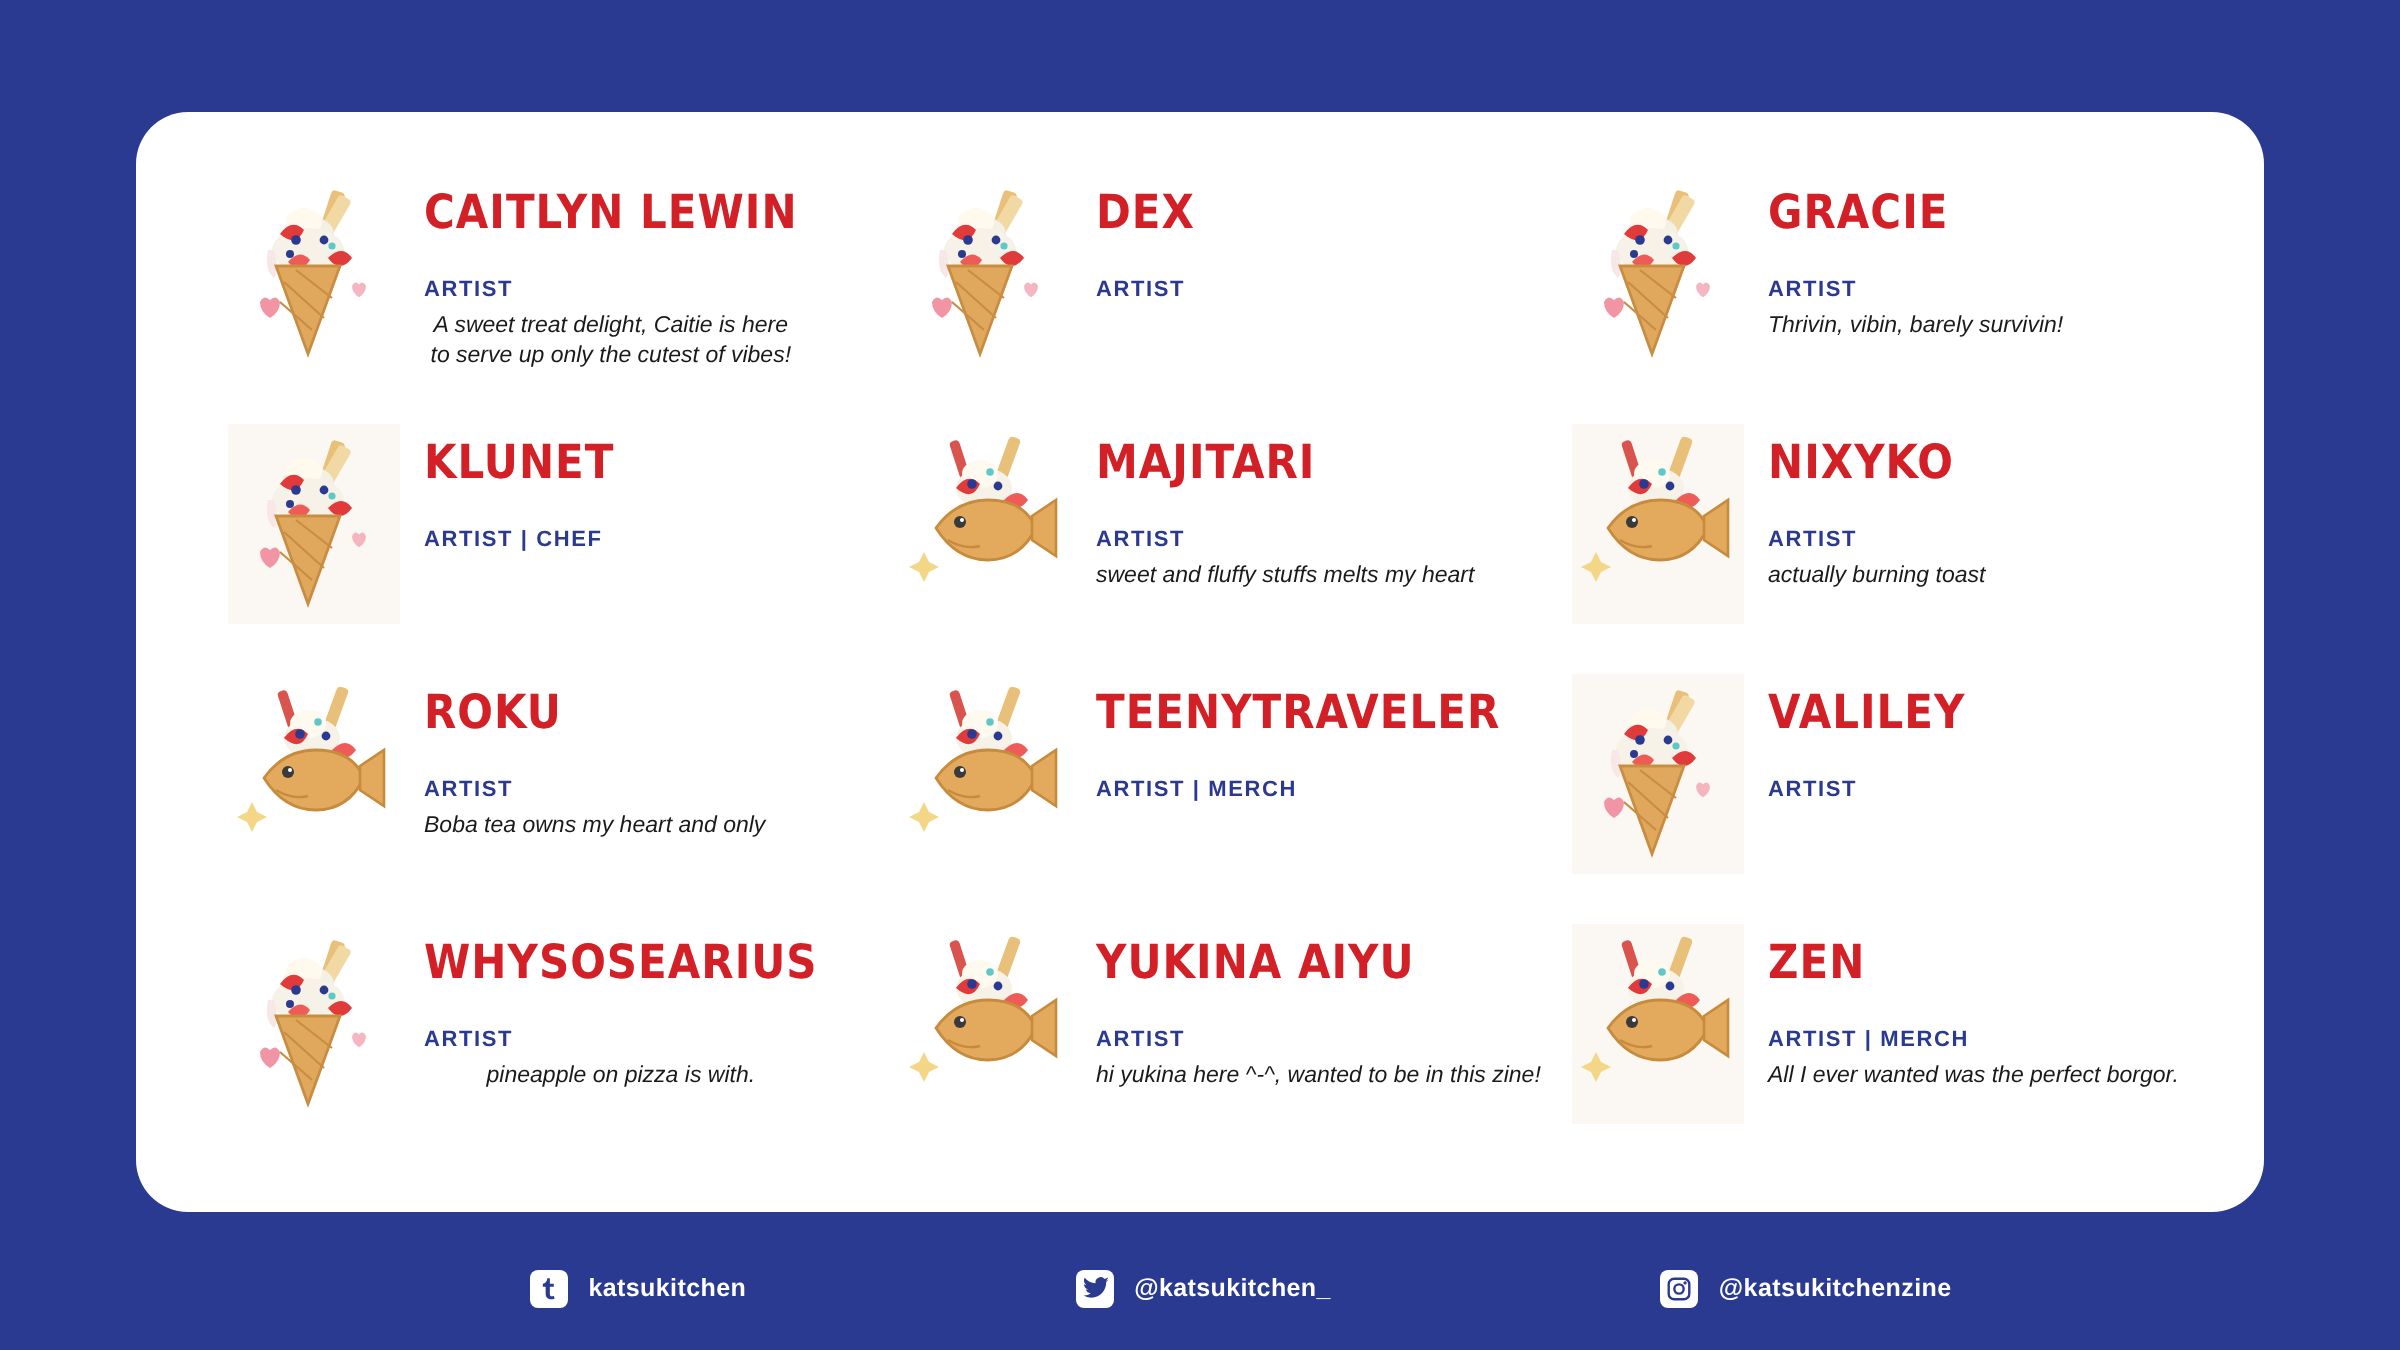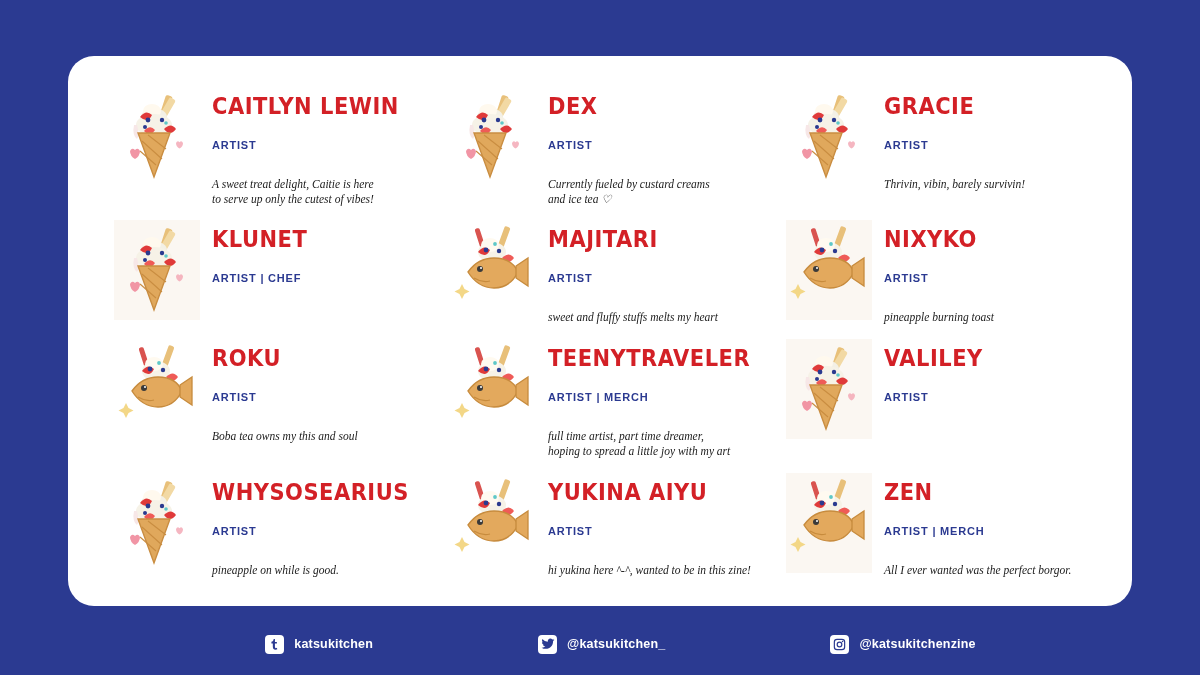--- a/index.html
+++ b/index.html
@@ -77,27 +77,28 @@
     margin-top: 24px;
     font-family: "Liberation Sans", sans-serif;
     font-weight: bold;
     font-size: 11px;
     letter-spacing: 0.8px;
     color: #2b3a91;
     line-height: 1;
   }
 
   .blurb {
-    margin-top: 26px;
-    font-family: Liberation Serif, serif;
+    margin-top: 5px;
+    font-family: Liberation Sans, sans-serif;
     font-style: italic;
     font-size: 11.5px;
     line-height: 1.28;
     color: #1a1a1a;
     white-space: pre-line;
+    text-align: center;
   }
 
   
   .footer {
     position: absolute;
     left: 0; top: 620px;
     width: 1200px;
     height: 48px;
     display: flex;
     align-items: center;
@@ -199,22 +200,20 @@
       <circle cx="48" cy="34" r="1.8" fill="#5ec8c8"></circle>
 
       <path d="M12 62 q2 -4 5 -1 q3 -3 5 1 q0 5 -5 8 q-5 -3 -5 -8z" fill="#f08a9b" opacity="0.9"></path>
       <path d="M58 54 q1.5 -3 3.5 -0.8 q2 -2.2 3.5 0.8 q0 3.6 -3.5 5.6 q-3.5 -2 -3.5 -5.6z" fill="#f3a9b6" opacity="0.85"></path>
     </g>
   </svg>
           </div>
           <div class="info">
             <div class="name">DEX</div>
             <div class="role">ARTIST</div>
-            <div class="blurb">Currently fueled by custard creams
-and ice tea ♡</div>
           </div>
         </div>
         <div class="member">
           <div class="thumb">
             <svg width="78" height="96" viewBox="0 0 78 96">
     <g>
 
       <rect x="44" y="6" width="7" height="26" rx="2" fill="#e8c07a" transform="rotate(18 47 19)"></rect>
       <rect x="46" y="8" width="7" height="22" rx="2" fill="#f2d9a4" transform="rotate(30 49 19)"></rect>
 
@@ -345,21 +344,21 @@
       <circle cx="45" cy="29" r="2.2" fill="#2a3a8f"></circle>
       <circle cx="41" cy="22" r="1.9" fill="#5ec8c8"></circle>
 
       <path d="M8 62 l2.5 5 l5 2.5 l-5 2.5 l-2.5 5 l-2.5 -5 l-5 -2.5 l5 -2.5 z" fill="#f2d37a" opacity="0.9"></path>
     </g>
   </svg>
           </div>
           <div class="info">
             <div class="name">NIXYKO</div>
             <div class="role">ARTIST</div>
-            <div class="blurb">pineapple burning toast</div>
+            <div class="blurb">actually burning toast</div>
           </div>
         </div>
         <div class="member">
           <div class="thumb">
             <svg width="78" height="96" viewBox="0 0 78 96">
     <g>
 
       <rect x="46" y="4" width="6" height="28" rx="2" fill="#e8c07a" transform="rotate(20 49 18)"></rect>
       <rect x="24" y="6" width="5" height="24" rx="2" fill="#d9534f" transform="rotate(-18 26 18)"></rect>
 
@@ -380,21 +379,21 @@
       <circle cx="45" cy="29" r="2.2" fill="#2a3a8f"></circle>
       <circle cx="41" cy="22" r="1.9" fill="#5ec8c8"></circle>
 
       <path d="M8 62 l2.5 5 l5 2.5 l-5 2.5 l-2.5 5 l-2.5 -5 l-5 -2.5 l5 -2.5 z" fill="#f2d37a" opacity="0.9"></path>
     </g>
   </svg>
           </div>
           <div class="info">
             <div class="name">ROKU</div>
             <div class="role">ARTIST</div>
-            <div class="blurb">Boba tea owns my this and soul</div>
+            <div class="blurb">Boba tea owns my heart and only</div>
           </div>
         </div>
         <div class="member">
           <div class="thumb">
             <svg width="78" height="96" viewBox="0 0 78 96">
     <g>
 
       <rect x="46" y="4" width="6" height="28" rx="2" fill="#e8c07a" transform="rotate(20 49 18)"></rect>
       <rect x="24" y="6" width="5" height="24" rx="2" fill="#d9534f" transform="rotate(-18 26 18)"></rect>
 
@@ -415,22 +414,20 @@
       <circle cx="45" cy="29" r="2.2" fill="#2a3a8f"></circle>
       <circle cx="41" cy="22" r="1.9" fill="#5ec8c8"></circle>
 
       <path d="M8 62 l2.5 5 l5 2.5 l-5 2.5 l-2.5 5 l-2.5 -5 l-5 -2.5 l5 -2.5 z" fill="#f2d37a" opacity="0.9"></path>
     </g>
   </svg>
           </div>
           <div class="info">
             <div class="name">TEENYTRAVELER</div>
             <div class="role">ARTIST | MERCH</div>
-            <div class="blurb">full time artist, part time dreamer,
-hoping to spread a little joy with my art</div>
           </div>
         </div>
         <div class="member">
           <div class="thumb tint">
             <svg width="78" height="96" viewBox="0 0 78 96">
     <g>
 
       <rect x="44" y="6" width="7" height="26" rx="2" fill="#e8c07a" transform="rotate(18 47 19)"></rect>
       <rect x="46" y="8" width="7" height="22" rx="2" fill="#f2d9a4" transform="rotate(30 49 19)"></rect>
 
@@ -491,21 +488,21 @@
       <circle cx="48" cy="34" r="1.8" fill="#5ec8c8"></circle>
 
       <path d="M12 62 q2 -4 5 -1 q3 -3 5 1 q0 5 -5 8 q-5 -3 -5 -8z" fill="#f08a9b" opacity="0.9"></path>
       <path d="M58 54 q1.5 -3 3.5 -0.8 q2 -2.2 3.5 0.8 q0 3.6 -3.5 5.6 q-3.5 -2 -3.5 -5.6z" fill="#f3a9b6" opacity="0.85"></path>
     </g>
   </svg>
           </div>
           <div class="info">
             <div class="name">WHYSOSEARIUS</div>
             <div class="role">ARTIST</div>
-            <div class="blurb">pineapple on while is good.</div>
+            <div class="blurb">pineapple on pizza is with.</div>
           </div>
         </div>
         <div class="member">
           <div class="thumb">
             <svg width="78" height="96" viewBox="0 0 78 96">
     <g>
 
       <rect x="46" y="4" width="6" height="28" rx="2" fill="#e8c07a" transform="rotate(20 49 18)"></rect>
       <rect x="24" y="6" width="5" height="24" rx="2" fill="#d9534f" transform="rotate(-18 26 18)"></rect>
 

